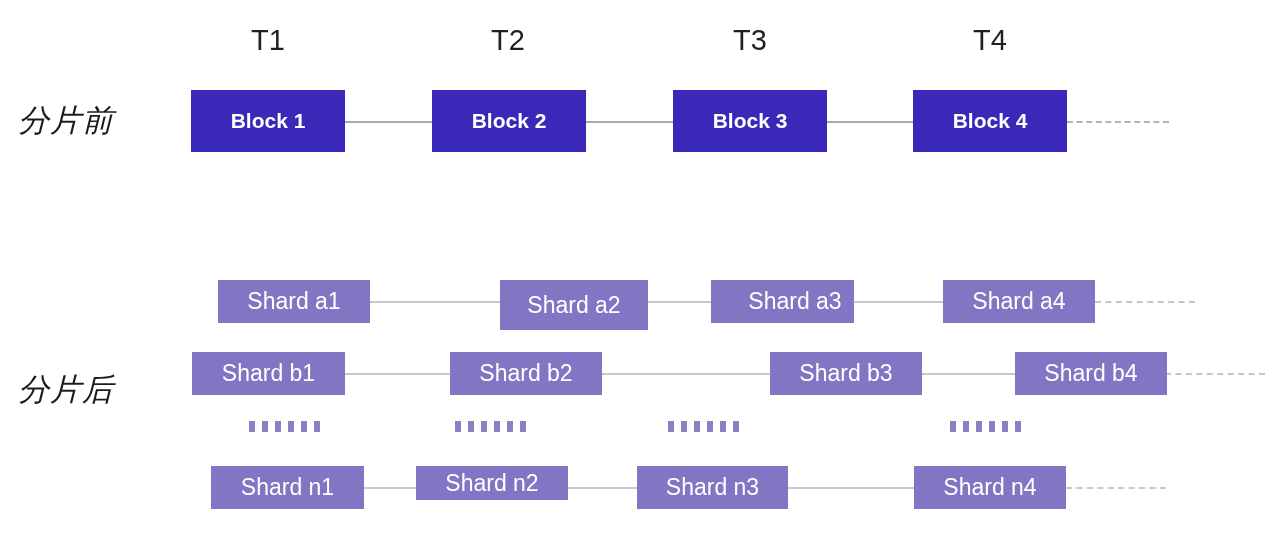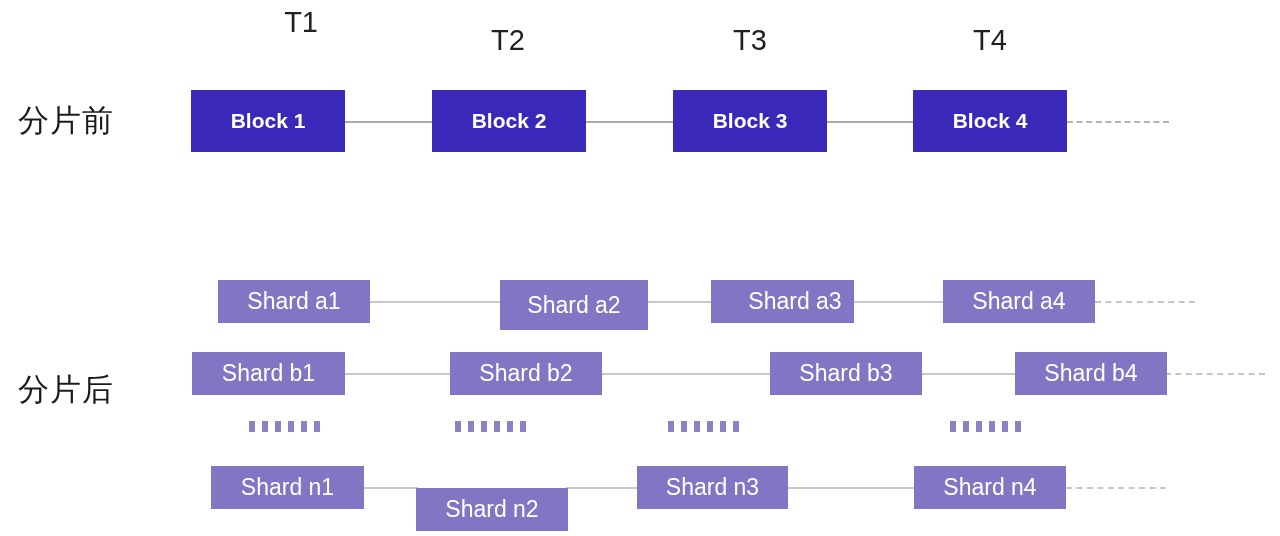--- a/index.html
+++ b/index.html
@@ -20,20 +20,21 @@
 
   
   .row-label {
     position: absolute;
     font-size: 31px;
     line-height: 1;
     color: #1b1b1b;
     letter-spacing: 1px;
     white-space: nowrap;
     font-family: "DejaVu Sans", "Liberation Sans", sans-serif;
+    font-style: italic;
   }
 
   
   .tick-label {
     position: absolute;
     font-size: 29px;
     line-height: 1;
     color: #231f20;
     text-align: center;
     white-space: nowrap;
@@ -89,21 +90,21 @@
     width: 6px;
     height: 11px;
     background: #8b82c6;
   }
 </style>
 </head>
 <body>
 
 <div id="canvas">
 
-  <div class="tick-label" style="left:218px; top:8px; width:100px;text-align:right;">T1</div>
+  <div class="tick-label" style="left:218px; top:26px; width:100px;">T1</div>
   <div class="tick-label" style="left:458px; top:26px; width:100px;">T2</div>
   <div class="tick-label" style="left:700px; top:26px; width:100px;">T3</div>
   <div class="tick-label" style="left:940px; top:26px; width:100px;">T4</div>
 
   <div class="row-label" style="left:18px; top:105px;">分片前</div>
   <div class="row-label" style="left:18px; top:374px;">分片后</div>
 
   <div class="link" style="left:343px; top:121px; width:91px;"></div>
   <div class="link" style="left:584px; top:121px; width:91px;"></div>
   <div class="link" style="left:825px; top:121px; width:90px;"></div>
@@ -166,17 +167,17 @@
     <i></i>
     <i></i>
   </div>
 
   <div class="link shardlink" style="left:362px; top:487px; width:56px;"></div>
   <div class="link shardlink" style="left:566px; top:487px; width:73px;"></div>
   <div class="link shardlink" style="left:786px; top:487px; width:130px;"></div>
   <div class="link dashed-thin" style="left:1066px; top:487px; width:100px;"></div>
 
   <div class="node shard" style="left:211px; top:466px; width:153px; height:43px;">Shard n1</div>
-  <div class="node shard" style="left:416px; top:488px; width:152px; height:43px;">Shard n2</div>
+  <div class="node shard" style="left:416px; top:466px; width:152px; height:34px;">Shard n2</div>
   <div class="node shard" style="left:637px; top:466px; width:151px; height:43px;">Shard n3</div>
   <div class="node shard" style="left:914px; top:466px; width:152px; height:43px;">Shard n4</div>
 
 </div>
 
 </body></html>

